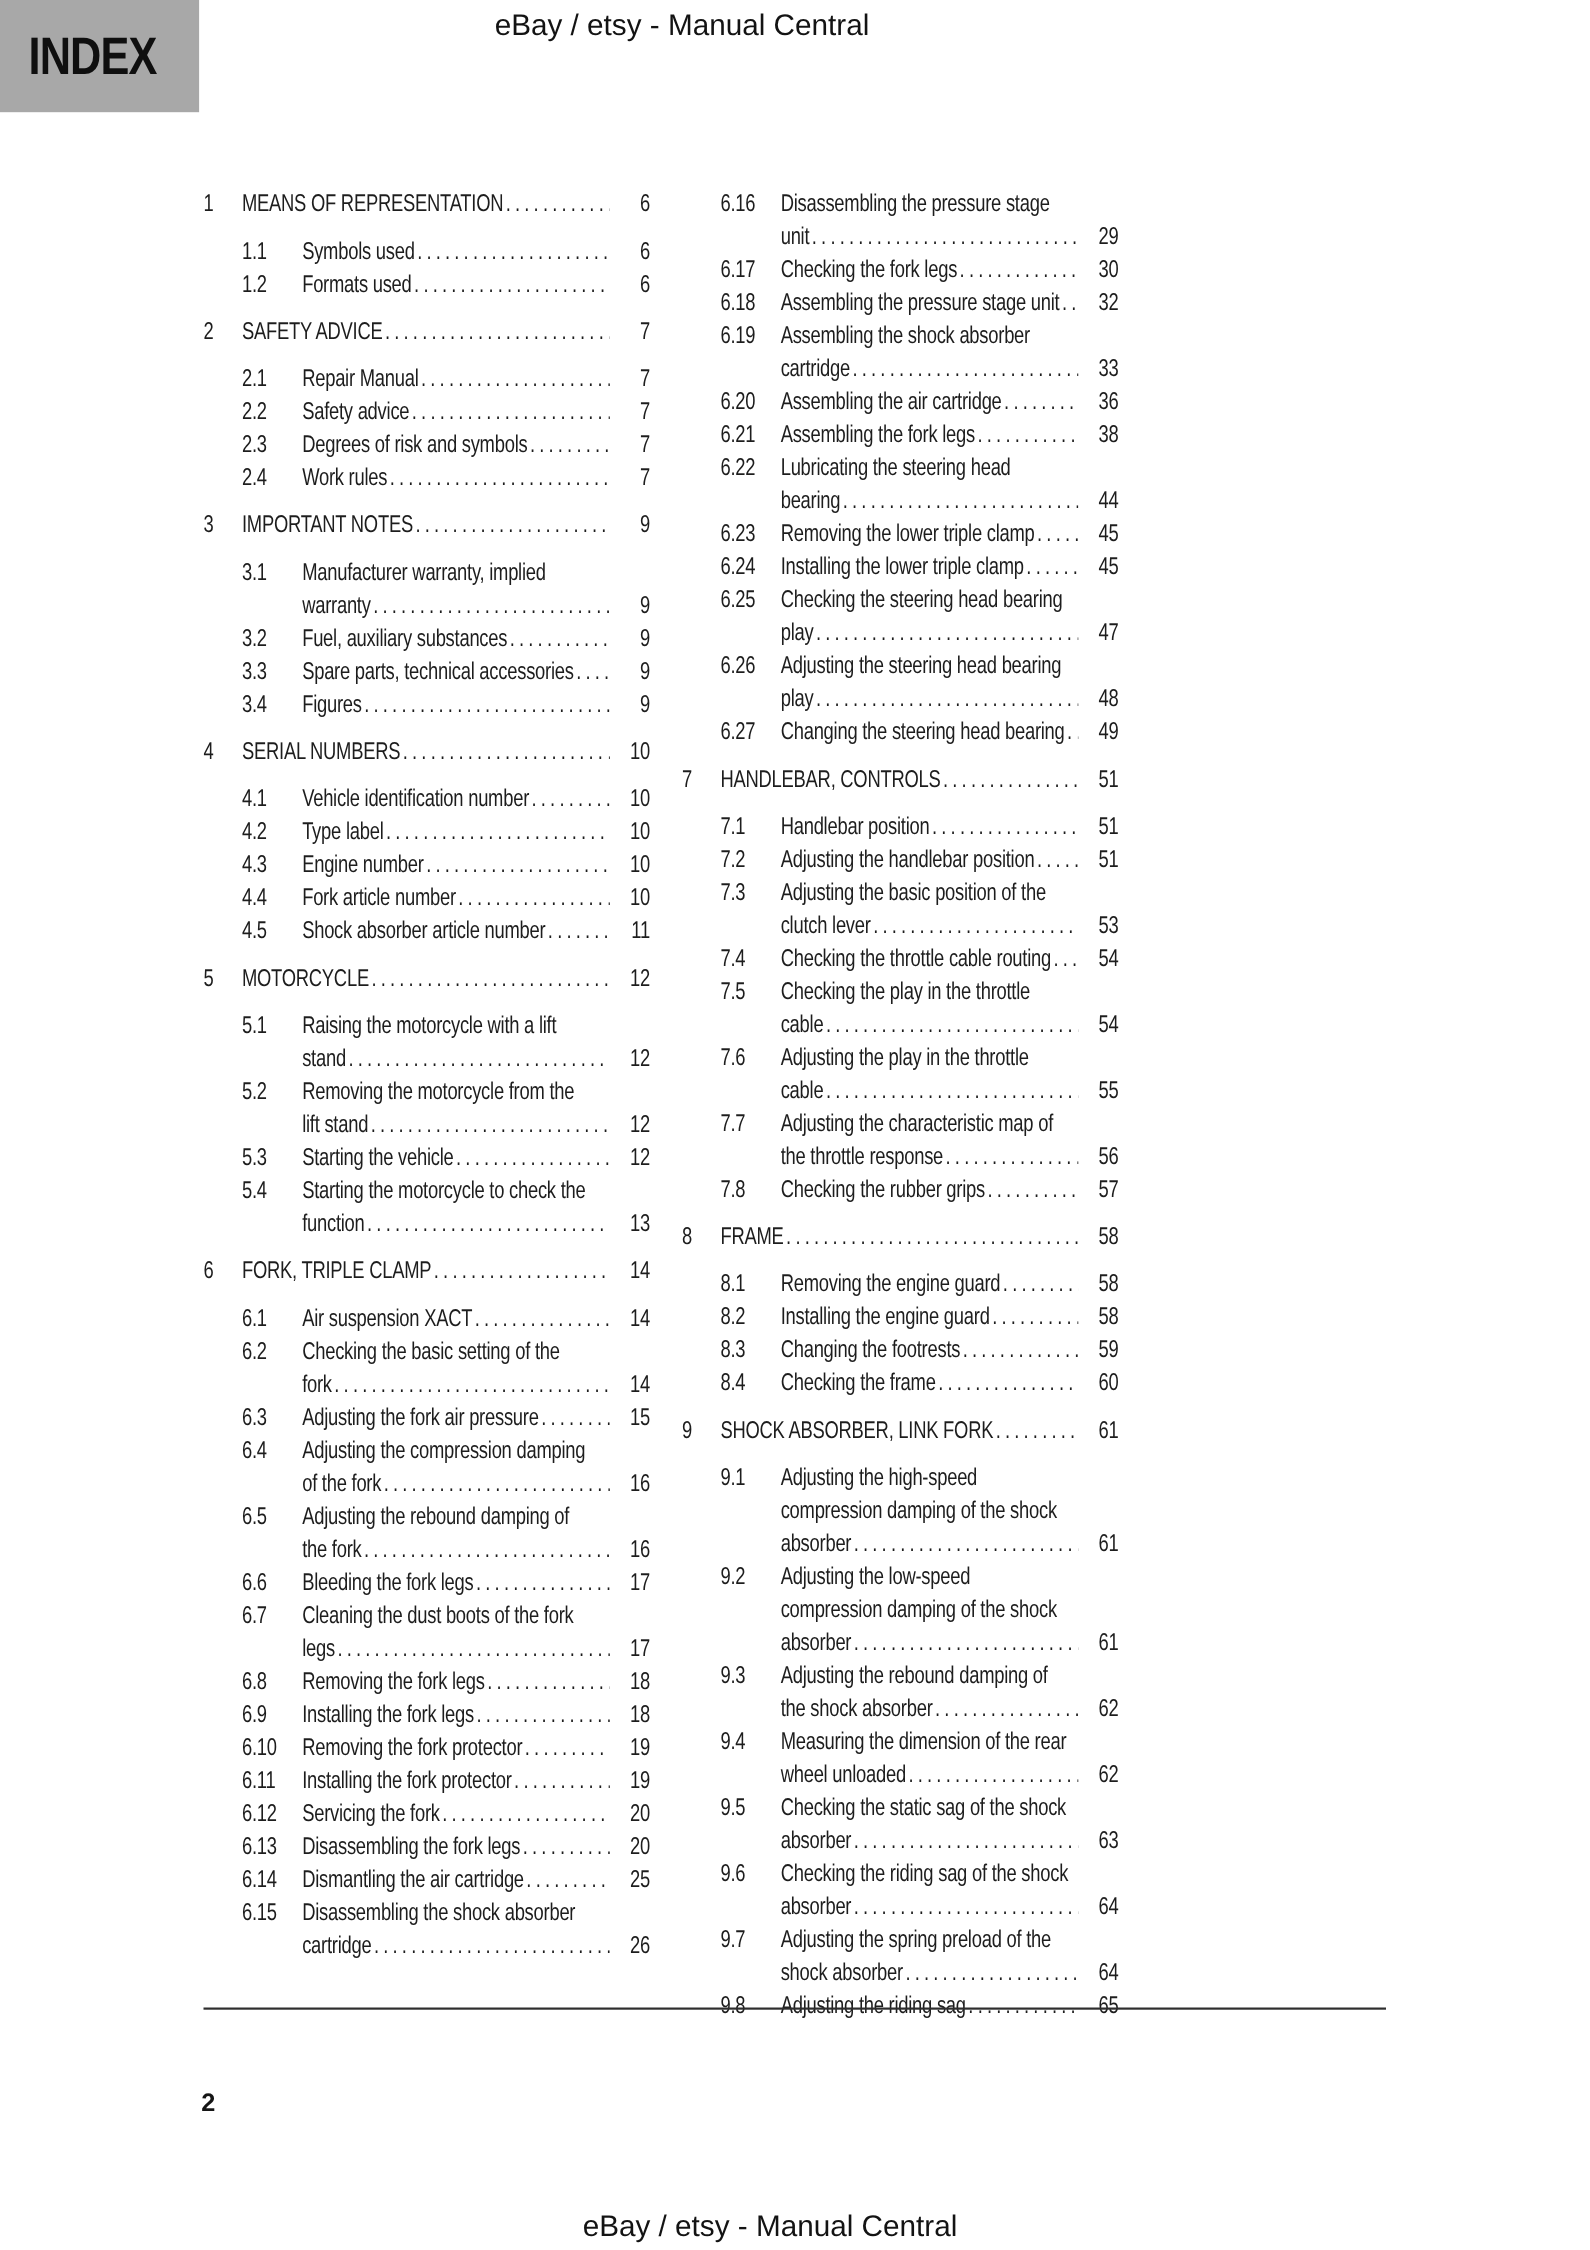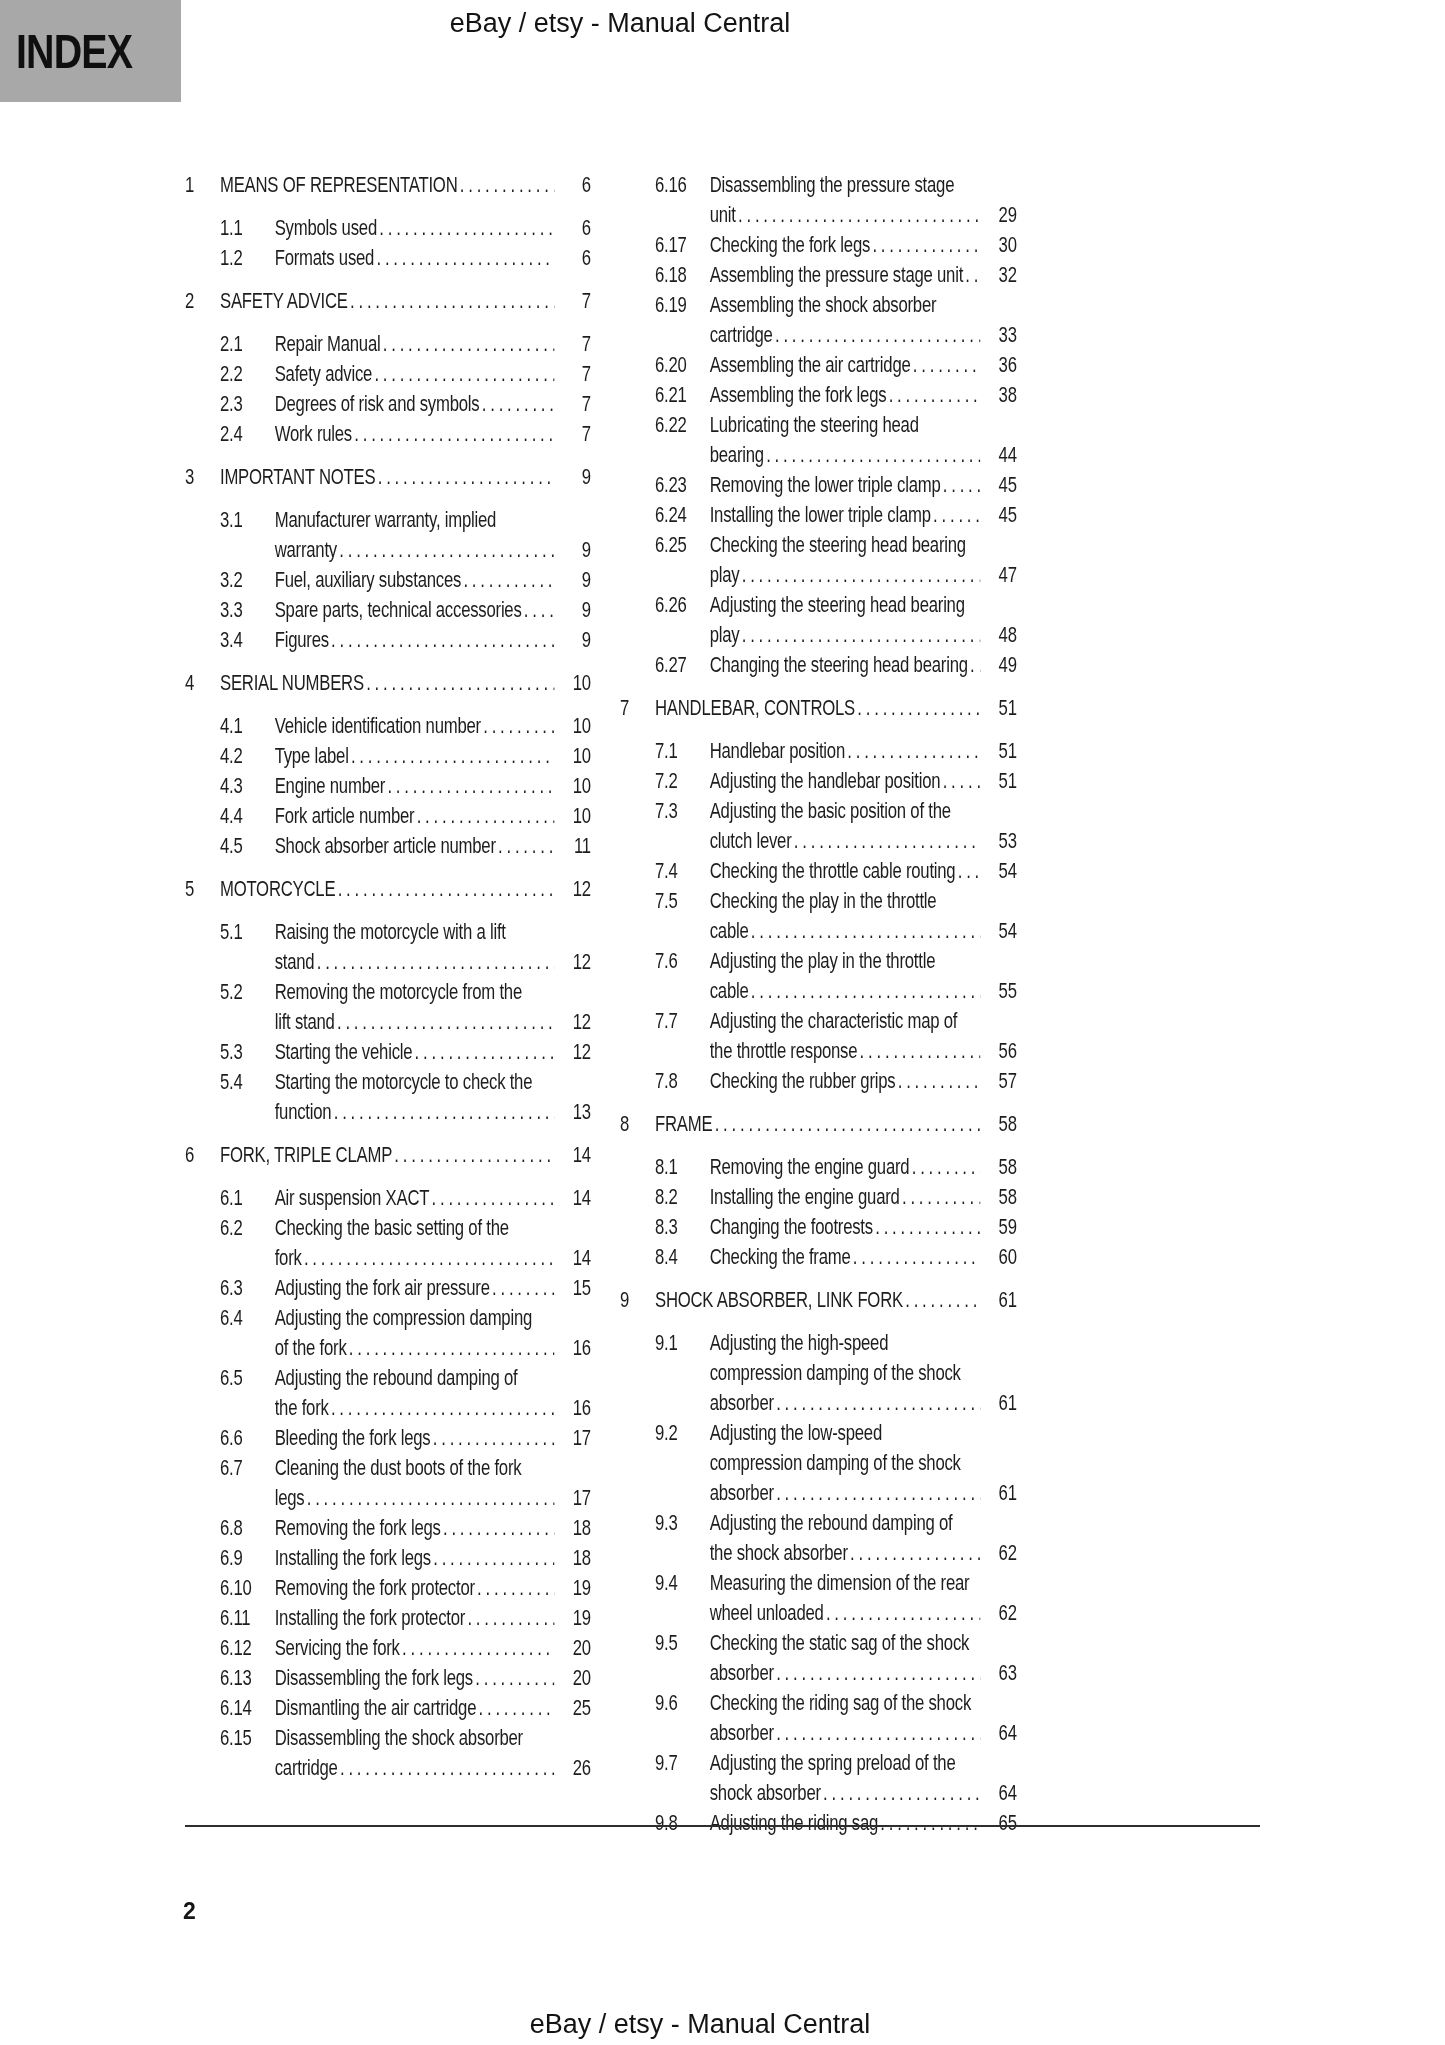--- a/index.html
+++ b/index.html
@@ -5,21 +5,21 @@
   html,body{margin:0;padding:0;}
   body{
     width:1445px;height:2045px;position:relative;background:#ffffff;
     font-family:"Liberation Sans","DejaVu Sans",sans-serif;
     color:#1d1d1d;overflow:hidden;
   }
   
   .index-tab{
     position:absolute;left:0;top:0;width:181px;height:102px;
     background:#a8a8a8;display:flex;align-items:center;
-    box-sizing:border-box;padding-left:16px;
+    box-sizing:border-box;padding-left:26px;
   }
   .index-tab .index-label{
     font-size:48px;font-weight:700;color:#0f0f0f;letter-spacing:-1px;
     transform:scaleX(0.82);transform-origin:0 50%;white-space:nowrap;
   }
   
   .page-header{
     position:absolute;top:8px;left:0;width:1240px;text-align:center;
     font-size:27px;color:#131313;
   }

